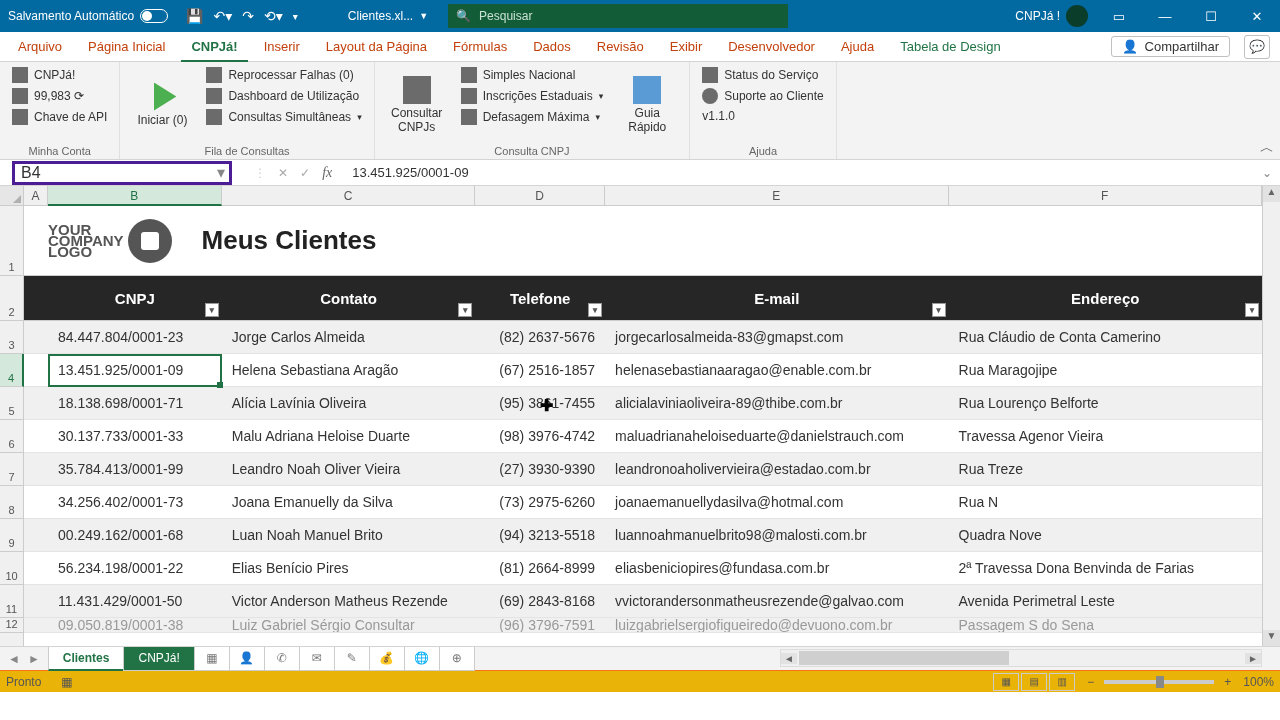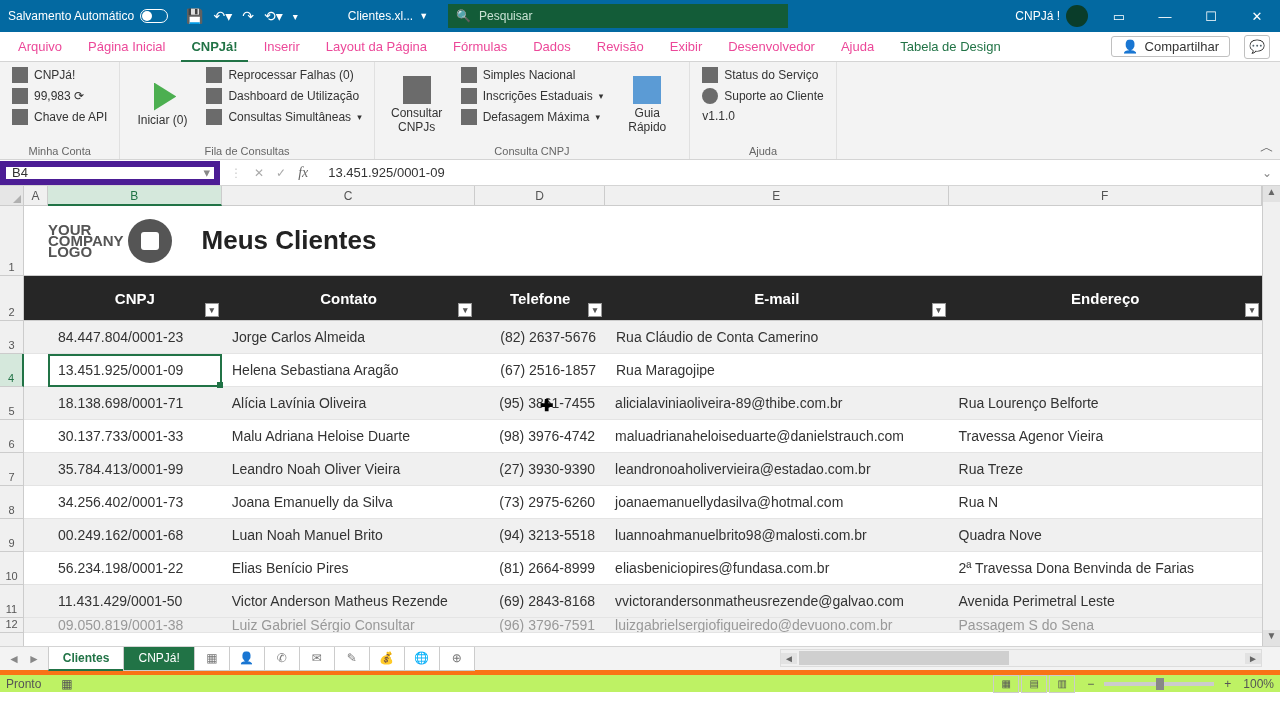--- a/index.html
+++ b/index.html
@@ -12,38 +12,38 @@
 .titlebar .qat{display:flex;align-items:center;gap:10px;padding:0 10px}
 .titlebar .qat span{font-size:14px;cursor:pointer}
 .titlebar .filename{flex:0 0 auto;margin-left:40px;display:flex;align-items:center;gap:6px}
 .titlebar .search{flex:0 0 340px;margin-left:20px;height:24px;background:#135c38;display:flex;align-items:center;padding:0 8px;color:#c9e2d4}
 .titlebar .right{margin-left:auto;display:flex;align-items:center;}
 .titlebar .profile{display:flex;align-items:center;gap:6px;padding:0 8px}
 .circle-avatar{width:22px;height:22px;border-radius:50%;background:#0a3d2a;display:inline-block}
 .winbtn{width:46px;height:32px;display:flex;align-items:center;justify-content:center;font-size:13px}
 
 .tabs{height:30px;background:#fff;border-bottom:1px solid #d4d4d4;display:flex;align-items:center;padding-left:8px;gap:6px;font-size:13px}
-.tab{padding:0 10px;height:30px;line-height:30px;color:#ec4899;cursor:pointer}
+.tab{padding:0 10px;height:30px;line-height:30px;color:#c2410c;cursor:pointer}
 .tab.active{color:#217346;border-bottom:2px solid #217346;font-weight:600}
 .tabs .share{margin-left:auto;margin-right:8px;border:1px solid #c0c0c0;border-radius:3px;padding:2px 10px;display:flex;align-items:center;gap:6px;color:#333}
 .tabs .cbox{width:26px;height:24px;border:1px solid #c0c0c0;border-radius:3px;margin-right:10px;display:flex;align-items:center;justify-content:center}
 
 .ribbon{height:98px;background:#f3f3f3;border-bottom:1px solid #d4d4d4;display:flex;position:relative}
 .group{border-right:1px solid #e0e0e0;padding:4px 10px 0;display:flex;flex-direction:column}
 .group-body{display:flex;gap:10px;flex:1}
 .group-label{text-align:center;font-size:11px;color:#666;padding:2px 0}
 .stackv{display:flex;flex-direction:column;gap:3px}
 .ritem{display:flex;align-items:center;gap:6px;font-size:12px;padding:1px 2px;cursor:pointer;white-space:nowrap}
 .ricon{width:16px;height:16px;display:inline-block;background:#6b6b6b}
 .bigbtn{display:flex;flex-direction:column;align-items:center;justify-content:center;width:64px;gap:2px;font-size:12px;text-align:center;cursor:pointer}
 .bigicon{width:28px;height:28px;background:#6b6b6b}
 .ribbon .collapse{position:absolute;right:6px;bottom:2px;font-size:14px;color:#666;cursor:pointer}
 
 .fbar{height:26px;border-bottom:1px solid #d4d4d4;display:flex;align-items:center;background:#fff}
-.namebox{width:220px;height:24px;border:6px solid #4c1d95;margin:0 0;display:flex;align-items:center;padding:0 6px;position:relative;font-size:13px}
+.namebox{width:220px;height:24px;border:3px solid #4c1d95;margin:0 12px;display:flex;align-items:center;padding:0 6px;position:relative;font-size:16px}
 .namebox .dd{position:absolute;right:4px;color:#888}
 .fbar .btns{display:flex;align-items:center;gap:12px;padding:0 10px;color:#aaa}
 .fbar .fx{font-style:italic;font-family:"Times New Roman",serif;font-size:14px;color:#666}
 .fbar .formula{flex:1;padding:0 10px;font-size:13px}
 .fbar .dd2{padding:0 8px;color:#888}
 
 .gridwrap{height:460px;position:relative;display:flex}
 .rowhdrs{width:24px;background:#f0f0f0;border-right:1px solid #ccc}
 .selectall{height:20px;border-bottom:1px solid #ccc;background:#e6e6e6;position:relative}
 .selectall::after{content:"";position:absolute;right:2px;bottom:2px;width:0;height:0;border-style:solid;border-width:0 0 8px 8px;border-color:transparent transparent #b0b0b0 transparent}
@@ -84,21 +84,21 @@
 .sheetbar .navl{display:flex;gap:8px;padding:0 8px;color:#888}
 .stab{height:24px;padding:0 14px;border:1px solid #ccc;border-top:none;display:flex;align-items:center;font-size:12px;background:#fff;margin-right:-1px}
 .stab.active{background:#fff;border-bottom:2px solid #217346;font-weight:600;color:#217346}
 .stab.green{background:#217346;color:#fff}
 .stab.icon{width:36px;justify-content:center;color:#777;padding:0}
 .hscroll{position:absolute;right:18px;left:780px;height:18px;bottom:3px;background:#f0f0f0;border:1px solid #ddd;display:flex;align-items:center}
 .harrow{width:16px;text-align:center;font-size:10px;color:#666;background:#e2e2e2}
 .htrack{flex:1;position:relative;height:16px}
 .hthumb{position:absolute;left:2px;width:210px;height:14px;top:1px;background:#cfcfcf}
 
-.status{height:22px;background:#bef264;border-top:5px solid #f97316;display:flex;align-items:center;font-size:12px;color:#555;padding:0 6px}
+.status{height:22px;background:#eab308;border-top:1px solid #f97316;display:flex;align-items:center;font-size:12px;color:#555;padding:0 6px}
 .status .views{margin-left:auto;display:flex;align-items:center;gap:2px}
 .vbtn{width:26px;height:18px;border:1px solid #ccc;display:flex;align-items:center;justify-content:center;font-size:10px}
 .slider{width:110px;height:4px;background:#ccc;margin:0 8px;position:relative}
 .slider::after{content:"";position:absolute;width:8px;height:12px;background:#888;left:52px;top:-4px}
 </style>
 </head>
 <body>
 
 <div class="titlebar">
   <div class="autosave">
@@ -319,27 +319,29 @@
           <span>Endereço</span>
           <span class="filter">▾</span>
         </div>
     </div>
     <div id="tbody">
         <div class="trow odd">
           <div class="td w-A"></div>
           <div class="td w-B">84.447.804/0001-23</div>
           <div class="td w-C">Jorge Carlos Almeida</div>
           <div class="td w-D">(82) 2637-5676</div>
+          <div class="td w-E">jorgecarlosalmeida-83@gmapst.com</div>
           <div class="td w-F">Rua Cláudio de Conta Camerino</div>
         </div>
         <div class="trow">
           <div class="td w-A"></div>
           <div class="td w-B">13.451.925/0001-09</div>
           <div class="td w-C">Helena Sebastiana Aragão</div>
           <div class="td w-D">(67) 2516-1857</div>
+          <div class="td w-E">helenasebastianaaragao@enable.com.br</div>
           <div class="td w-F">Rua Maragojipe</div>
         </div>
         <div class="trow odd">
           <div class="td w-A"></div>
           <div class="td w-B">18.138.698/0001-71</div>
           <div class="td w-C">Alícia Lavínia Oliveira</div>
           <div class="td w-D">(95) 3861-7455</div>
           <div class="td w-E">alicialaviniaoliveira-89@thibe.com.br</div>
           <div class="td w-F">Rua Lourenço Belforte</div>
         </div>

